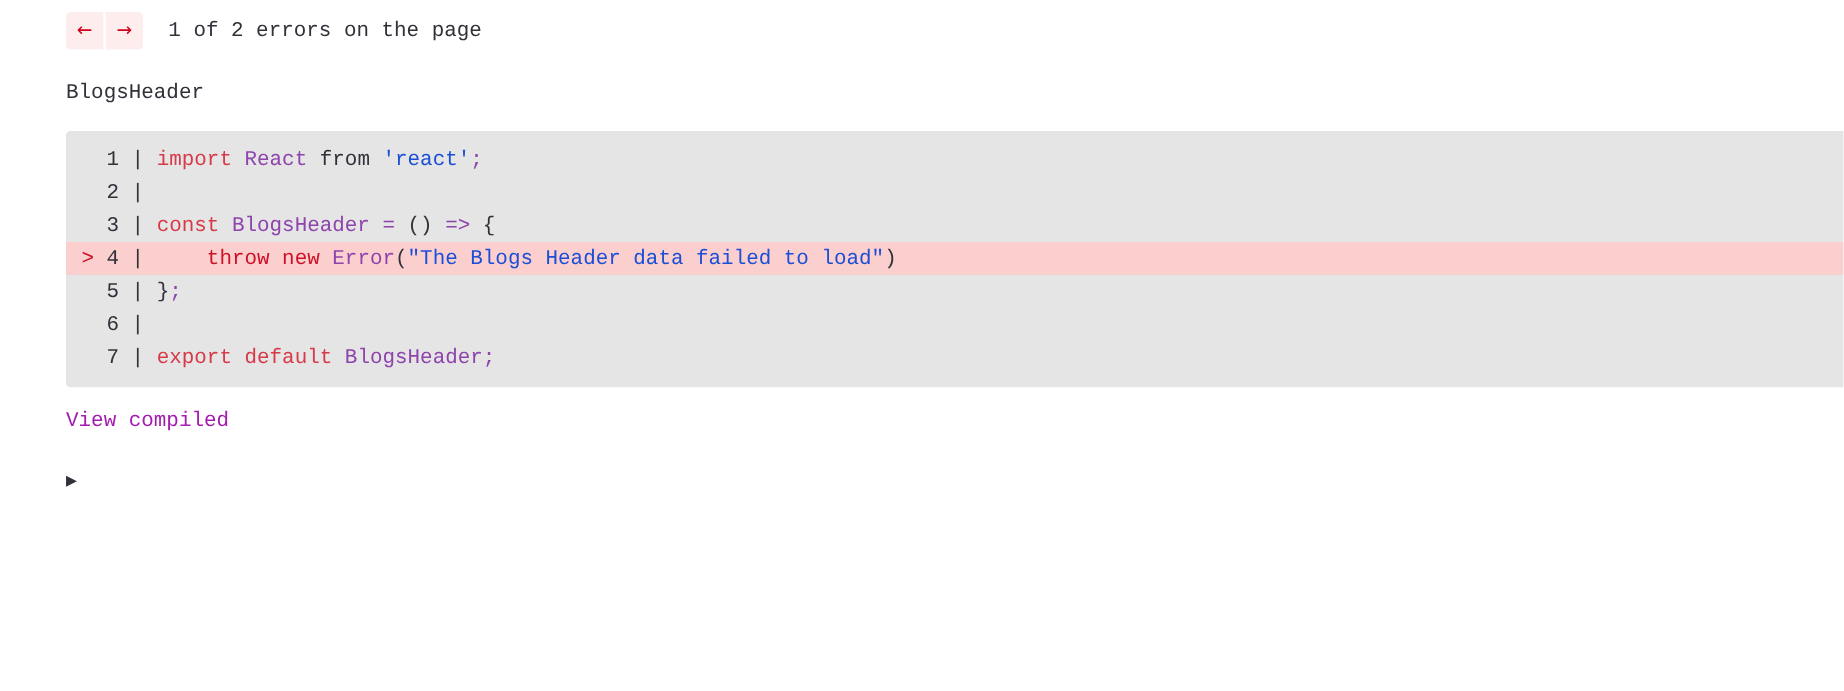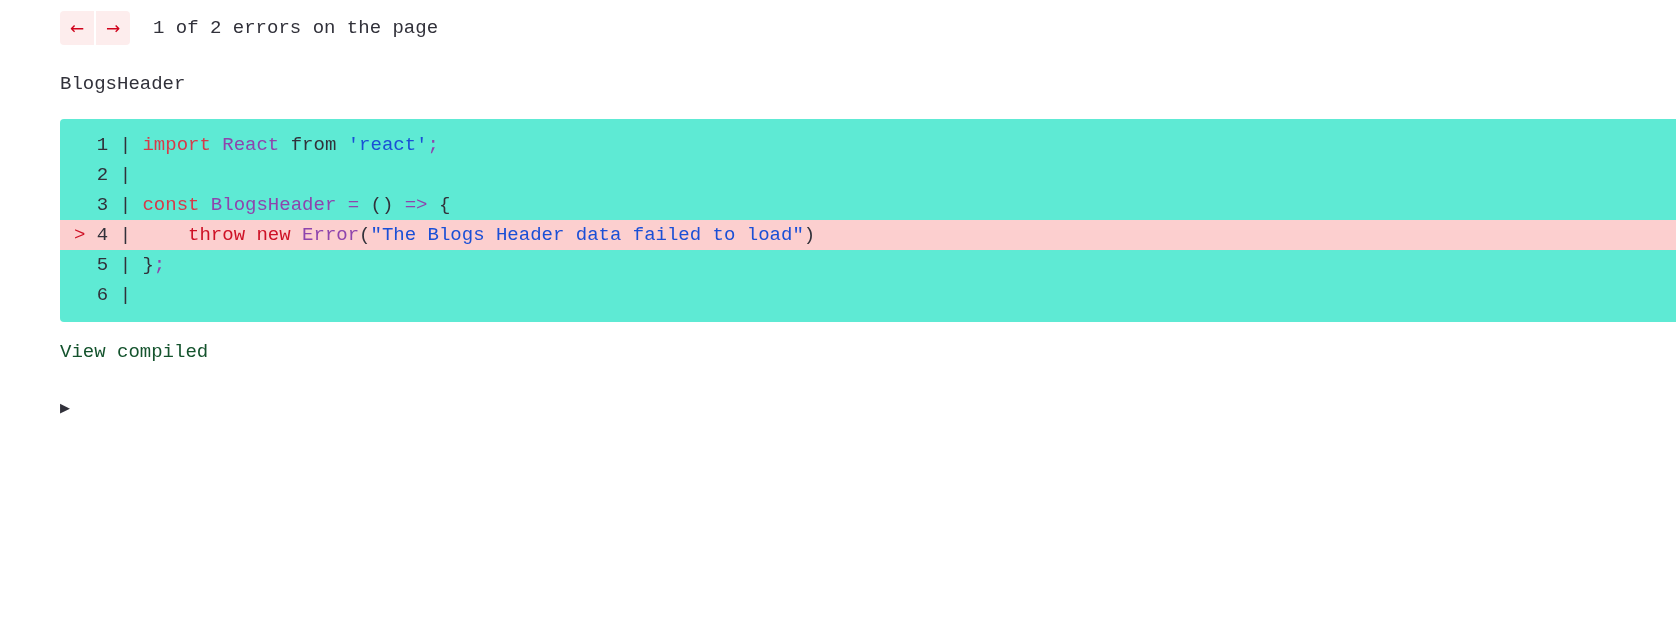--- a/index.html
+++ b/index.html
@@ -91,21 +91,21 @@
     padding-top: 7px;
     line-height: 1.2;
     white-space: pre;
   }
 
   
   .code-block {
     margin-top: 22px;
     margin-left: 0;
     width: 1616px;
-    background: #5eead4;
+    background: #e5e5e5;
     border-radius: 4px 0 0 4px;
     padding: 11px 0 12px 0;
     overflow: hidden;
   }
   .code-line {
     font-family: "Liberation Mono", monospace;
     font-size: 19px;
     line-height: 30px;
     white-space: pre;
     color: #31313a;
@@ -131,21 +131,21 @@
   .tok-str  { color: #1a4fd6; }
   .tok-punc { color: #31313a; }
   .tok-op   { color: #8e44ad; }
   .tok-plain{ color: #31313a; }
 
   
   .view-compiled {
     margin-top: 19px;
     font-family: "Liberation Mono", monospace;
     font-size: 19px;
-    color: #14532d;
+    color: #a21caf;
     cursor: pointer;
     display: inline-block;
     text-decoration: none;
   }
 
   
   .collapsed-row {
     margin-top: 38px;
     display: flex;
     align-items: baseline;
@@ -185,20 +185,21 @@
     <div class="frame-name">BlogsHeader</div>
   </div>
 
   <div class="code-block" id="code-block">
       <div class="code-line"><span class="ln-marker"> </span><span class="ln-num"> 1 </span><span class="ln-bar">|</span><span class="tok-plain"> </span><span class="tok-kw">import</span><span class="tok-plain"> </span><span class="tok-id">React</span><span class="tok-plain"> </span><span class="tok-plain">from</span><span class="tok-plain"> </span><span class="tok-str">'react'</span><span class="tok-op">;</span></div>
       <div class="code-line"><span class="ln-marker"> </span><span class="ln-num"> 2 </span><span class="ln-bar">|</span></div>
       <div class="code-line"><span class="ln-marker"> </span><span class="ln-num"> 3 </span><span class="ln-bar">|</span><span class="tok-plain"> </span><span class="tok-kw">const</span><span class="tok-plain"> </span><span class="tok-id">BlogsHeader</span><span class="tok-plain"> </span><span class="tok-op">=</span><span class="tok-plain"> </span><span class="tok-punc">()</span><span class="tok-plain"> </span><span class="tok-op">=&gt;</span><span class="tok-plain"> </span><span class="tok-punc">{</span></div>
       <div class="code-line highlight"><span class="ln-marker">&gt;</span><span class="ln-num"> 4 </span><span class="ln-bar">|</span><span class="tok-plain">     </span><span class="tok-kw2">throw</span><span class="tok-plain"> </span><span class="tok-kw2">new</span><span class="tok-plain"> </span><span class="tok-id">Error</span><span class="tok-punc">(</span><span class="tok-str">"The Blogs Header data failed to load"</span><span class="tok-punc">)</span></div>
       <div class="code-line"><span class="ln-marker"> </span><span class="ln-num"> 5 </span><span class="ln-bar">|</span><span class="tok-plain"> </span><span class="tok-punc">}</span><span class="tok-op">;</span></div>
       <div class="code-line"><span class="ln-marker"> </span><span class="ln-num"> 6 </span><span class="ln-bar">|</span></div>
+      <div class="code-line"><span class="ln-marker"> </span><span class="ln-num"> 7 </span><span class="ln-bar">|</span><span class="tok-plain"> </span><span class="tok-kw">export</span><span class="tok-plain"> </span><span class="tok-kw">default</span><span class="tok-plain"> </span><span class="tok-id">BlogsHeader</span><span class="tok-op">;</span></div>
     </div>
 
   <div class="view-compiled">View compiled</div>
 
   <div class="collapsed-row">
     <span class="disclosure">▶</span>
   </div>
 
 </div>
 

